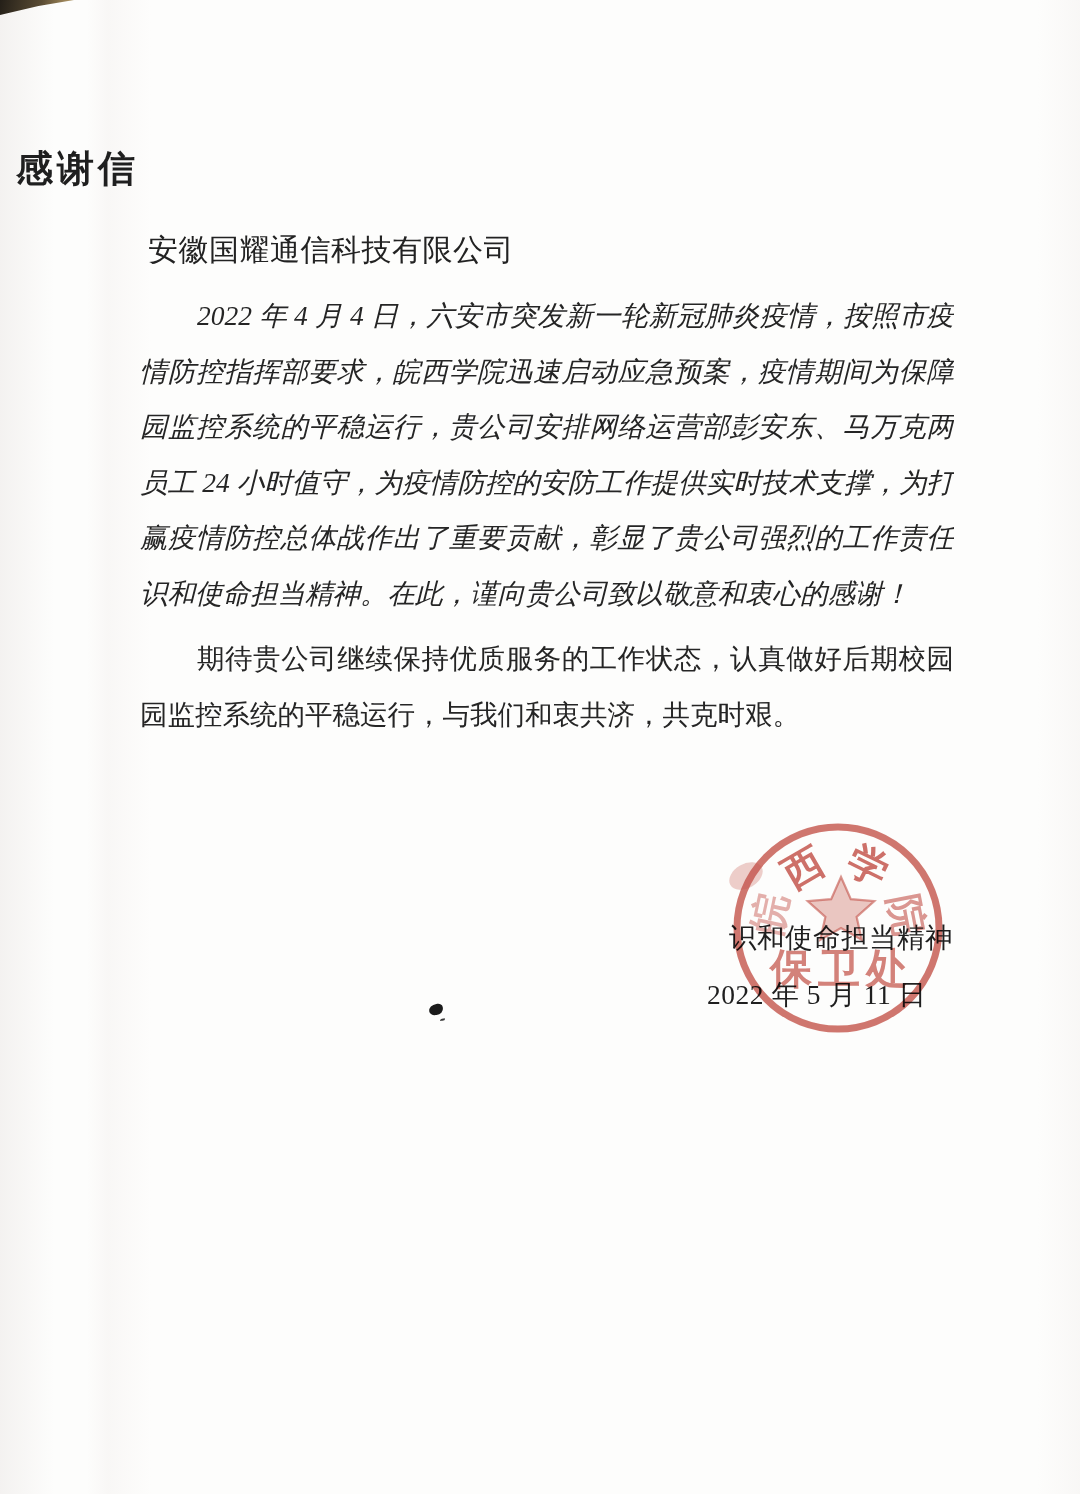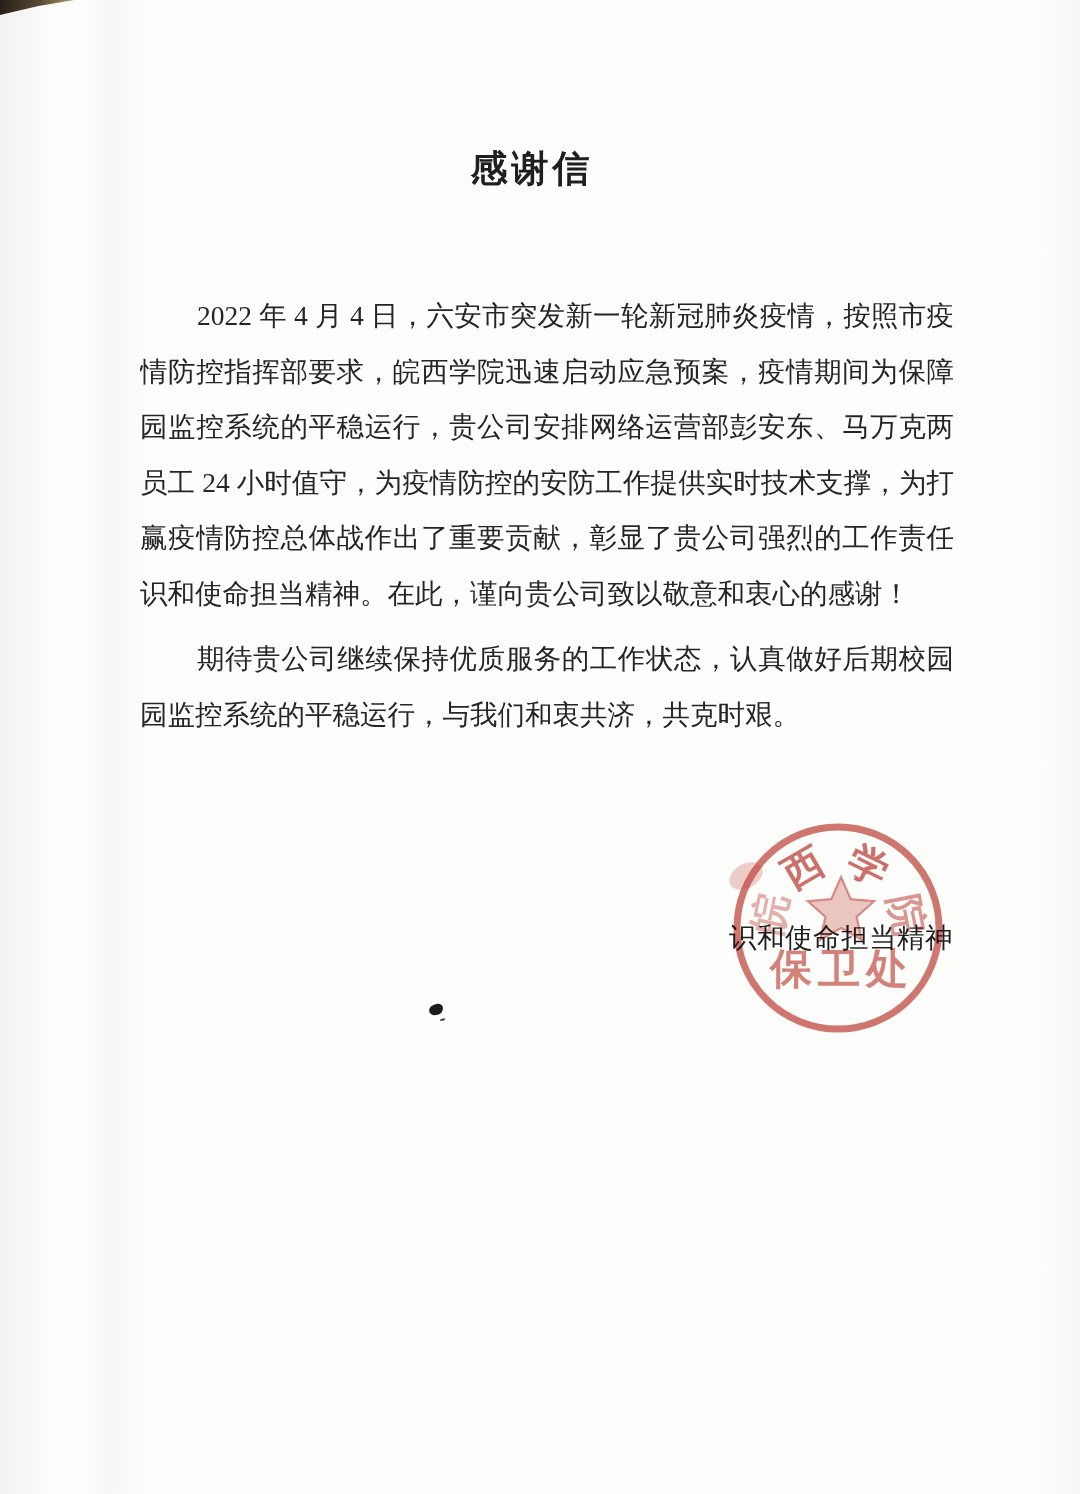--- a/index.html
+++ b/index.html
@@ -19,31 +19,30 @@
       linear-gradient(90deg, rgba(232,228,226,.45) 0%, rgba(255,255,255,0) 5%),
       linear-gradient(90deg, rgba(0,0,0,0) 8%, rgba(238,234,232,.30) 10%, rgba(255,255,255,0) 14%),
       linear-gradient(270deg, rgba(240,237,235,.35) 0%, rgba(255,255,255,0) 4%);
   }
   .corner-artifact{
     position:absolute;left:0;top:0;width:74px;height:15px;
     background:linear-gradient(100deg,#241f18 0%,#5a4c34 55%,#a68d5e 90%);
     clip-path:polygon(0 0,100% 0,52% 40%,0 100%);
   }
   .title{
-    position:absolute;left:1px;top:121px;width:1062px;
-    text-align:center;
+    position:absolute;left:16px;top:121px;width:1062px;
     font-size:37px;font-weight:700;letter-spacing:4px;
     color:#1f1f1f;line-height:46px;
   }
   .recipient{
     position:absolute;left:148px;top:231px;
     font-size:30px;line-height:38px;letter-spacing:.5px;color:#222;
   }
   .para{position:absolute;left:140px;width:814px;}
-  .para-1{top:288px;}
+  .para-1{top:288px;font-style:italic;}
   .para-2{top:631px;}
   .line{
     height:55.5px;line-height:55.5px;
     font-size:27.5px;color:#252525;
     white-space:nowrap;letter-spacing:0;
   }
   .line.fill{
     white-space:normal;overflow:hidden;
     text-align:justify;text-align-last:justify;
   }
@@ -71,37 +70,39 @@
 </style>
 </head>
 <body>
 
 <div class="page">
 
   <div class="corner-artifact"></div>
 
   <h1 class="title">感谢信</h1>
 
+  <div class="recipient">安徽国耀通信科技有限公司</div>
 
   <div class="para para-1">
     <div class="line fill indent">2022 年 4 月 4 日，六安市突发新一轮新冠肺炎疫情，按照市疫</div>
     <div class="line fill">情防控指挥部要求，皖西学院迅速启动应急预案，疫情期间为保障校</div>
     <div class="line fill">园监控系统的平稳运行，贵公司安排网络运营部彭安东、马万克两名</div>
     <div class="line fill">员工 24 小时值守，为疫情防控的安防工作提供实时技术支撑，为打</div>
     <div class="line fill">赢疫情防控总体战作出了重要贡献，彰显了贵公司强烈的工作责任意</div>
     <div class="line">识和使命担当精神。在此，谨向贵公司致以敬意和衷心的感谢！</div>
   </div>
 
   <div class="para para-2">
     <div class="line fill indent">期待贵公司继续保持优质服务的工作状态，认真做好后期校园监</div>
     <div class="line">园监控系统的平稳运行，与我们和衷共济，共克时艰。</div>
   </div>
 
   <div class="signature">识和使命担当精神</div>
 
+  <div class="letter-date">2022 年 5 月 11 日</div>
 
   <svg class="stamp" viewBox="-150 -150 300 300" xmlns="http://www.w3.org/2000/svg">
     <defs>
       <filter id="stampblur" x="-20%" y="-20%" width="140%" height="140%">
         <feGaussianBlur stdDeviation="0.7"></feGaussianBlur>
       </filter>
     </defs>
     <g filter="url(#stampblur)">
 
       <circle cx="0" cy="0" r="101" fill="none" stroke="#c0443a" stroke-width="7" stroke-opacity="0.78"></circle>

